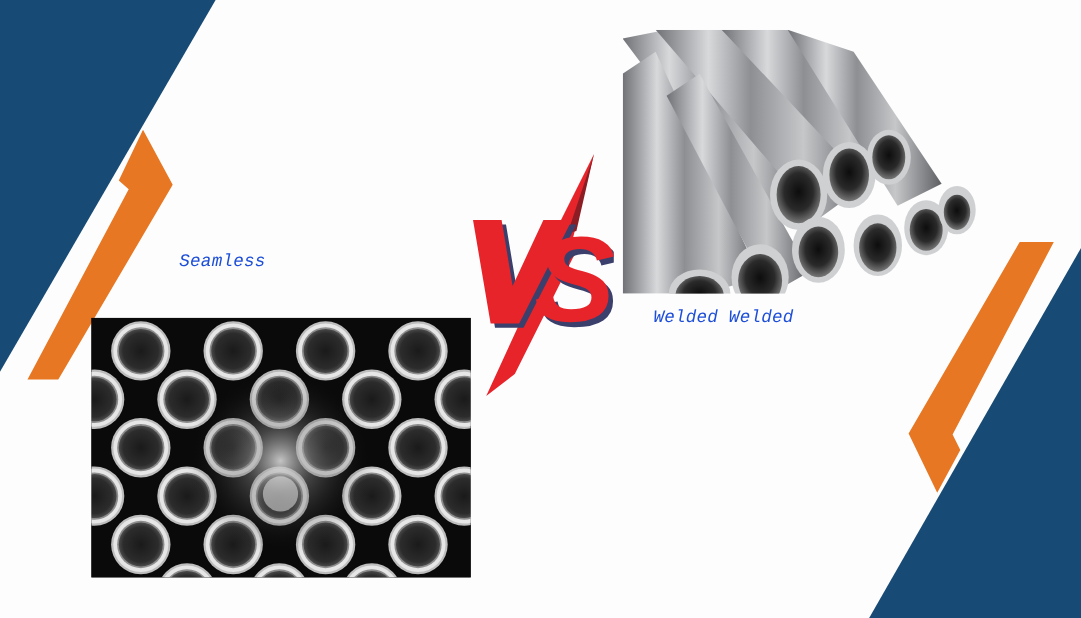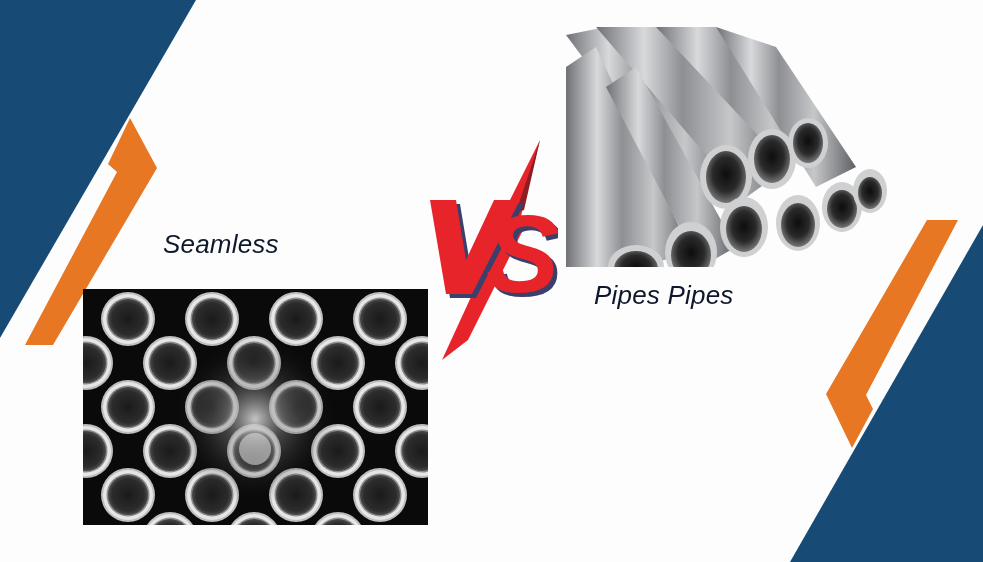--- a/index.html
+++ b/index.html
@@ -5,24 +5,24 @@
     html, body { margin: 0; padding: 0; }
     body {
       width: 983px; height: 562px; overflow: hidden;
       background: #fdfdfd;
       position: relative;
       font-family: "Liberation Sans", sans-serif;
     }
     .deco { position: absolute; left: 0; top: 0; width: 983px; height: 562px; }
     .label {
       position: absolute;
-      font-family: Liberation Sans, sans-serif;
+      font-family: Liberation Mono, monospace;
       font-style: italic;
-      font-size: 26px;
-      color: #0f172a;
+      font-size: 16px;
+      color: #1d4ed8;
       white-space: nowrap;
       letter-spacing: 0.2px;
     }
     .label-seamless { left: 163px; top: 229px; }
     .label-welded { left: 594px; top: 280px; }
     .photo { position: absolute; overflow: hidden; }
     .photo-seamless { left: 83px; top: 289px; width: 345px; height: 236px; background: #0c0c0c; }
     .photo-welded { left: 566px; top: 27px; width: 322px; height: 240px; }
     .vs { position: absolute; left: 428px; top: 140px; width: 130px; height: 220px; }
   </style>
@@ -34,21 +34,21 @@
   <polygon points="0,0 196,0 0,338" fill="#174a74"></polygon>
 
   <polygon points="130,118 157,168 53,345 25,345 117,172 108,164" fill="#e77722"></polygon>
 
   <polygon points="983,225 983,562 790,562" fill="#174a74"></polygon>
 
   <polygon points="927,220 958,220 866,395 873,409 852,448 826,394" fill="#e77722"></polygon>
 </svg>
 
 <div class="label label-seamless">Seamless</div>
-<div class="label label-welded">Pipes Pipes</div>
+<div class="label label-welded">Welded Welded</div>
 
 <div class="photo photo-seamless" title="Seamless pipes (end-on view of stacked steel pipes)">
   <svg width="345" height="236" viewBox="0 0 345 236" xmlns="http://www.w3.org/2000/svg">
     <defs>
       <radialGradient id="glow" cx="0.5" cy="0.5" r="0.5">
         <stop offset="0" stop-color="#d9d9d9" stop-opacity="0.9"></stop>
         <stop offset="0.35" stop-color="#8a8a8a" stop-opacity="0.45"></stop>
         <stop offset="1" stop-color="#000" stop-opacity="0"></stop>
       </radialGradient>
       <radialGradient id="pipeIn" cx="0.5" cy="0.5" r="0.5">

